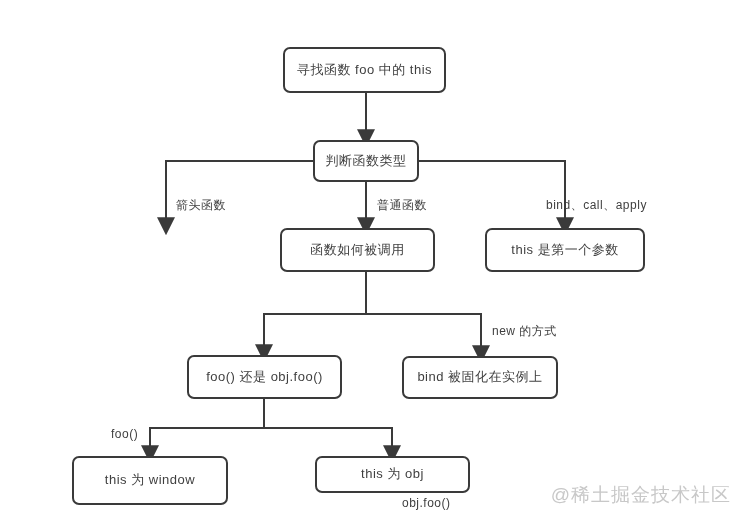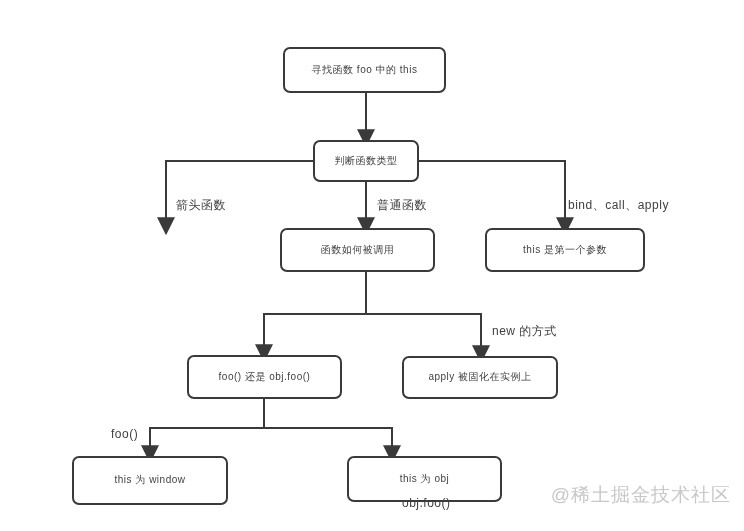--- a/index.html
+++ b/index.html
@@ -29,21 +29,21 @@
   }
   .node{
     position:absolute;
     display:flex;
     flex-direction:column;
     align-items:center;
     justify-content:center;
     background:var(--background);
     border:2px solid var(--border);
     border-radius:7px;
-    font-size:10px;
+    font-size:13px;
     letter-spacing:0.5px;
     color:var(--text);
     text-align:center;
     line-height:1.45;
     white-space:nowrap;
   }
   .edge-label{
     position:absolute;
     font-size:12px;
     letter-spacing:0.5px;
@@ -60,25 +60,25 @@
   }
   
   #n-find-this      {left:283px;top:47px; width:163px;height:46px;}
   #n-judge-type     {left:313px;top:140px;width:106px;height:42px;}
   #n-arrow-fn       {left:86px; top:228px;width:160px;height:46px;}
   #n-how-called     {left:280px;top:228px;width:155px;height:44px;}
   #n-first-param    {left:485px;top:228px;width:160px;height:44px;}
   #n-foo-or-objfoo  {left:187px;top:355px;width:155px;height:44px;}
   #n-fixed-instance {left:402px;top:356px;width:156px;height:43px;}
   #n-this-window    {left:72px; top:456px;width:156px;height:49px;}
-  #n-this-obj       {left:315px;top:456px;width:155px;height:46px;margin-left:32px;}
+  #n-this-obj       {left:315px;top:456px;width:155px;height:37px;}
   
   #l-arrow-fn   {left:176px;top:197px;}
   #l-normal-fn  {left:377px;top:197px;}
-  #l-bind       {left:568px;top:197px;}
+  #l-bind       {left:546px;top:197px;}
   #l-except-new {left:148px;top:323px;}
   #l-new-way    {left:492px;top:323px;}
   #l-foo        {left:111px;top:427px;}
   #l-objfoo     {left:402px;top:452px;margin-top:44px;}
 </style>
 </head>
 <body>
 
 <div class="canvas">
 
@@ -117,21 +117,21 @@
 
   <div class="node" id="n-first-param">
     <span>this 是第一个参数</span>
   </div>
 
   <div class="node" id="n-foo-or-objfoo">
     <span>foo() 还是 obj.foo()</span>
   </div>
 
   <div class="node" id="n-fixed-instance">
-    <span>apply 被固化在实例上</span>
+    <span>bind 被固化在实例上</span>
   </div>
 
   <div class="node" id="n-this-window">
     <span>this 为 window</span>
   </div>
 
   <div class="node" id="n-this-obj">
     <span>this 为 obj</span>
   </div>
 

